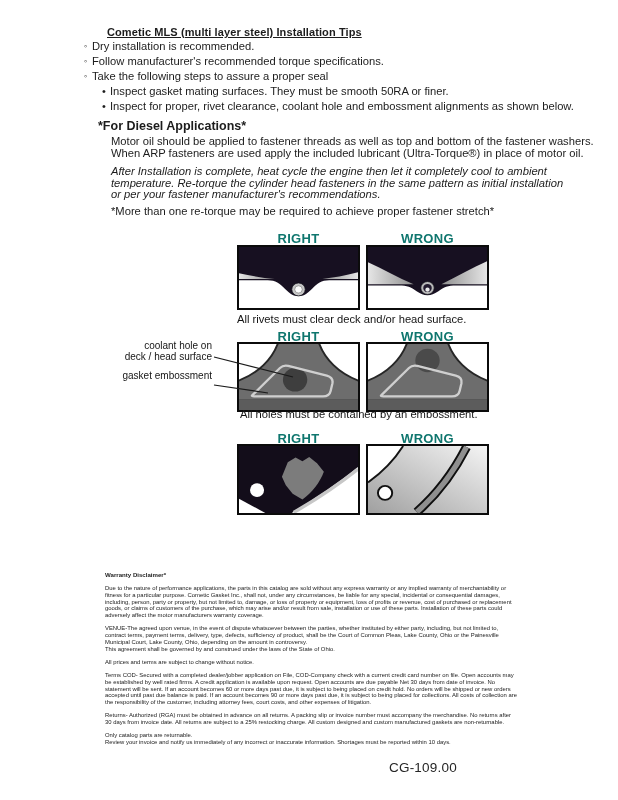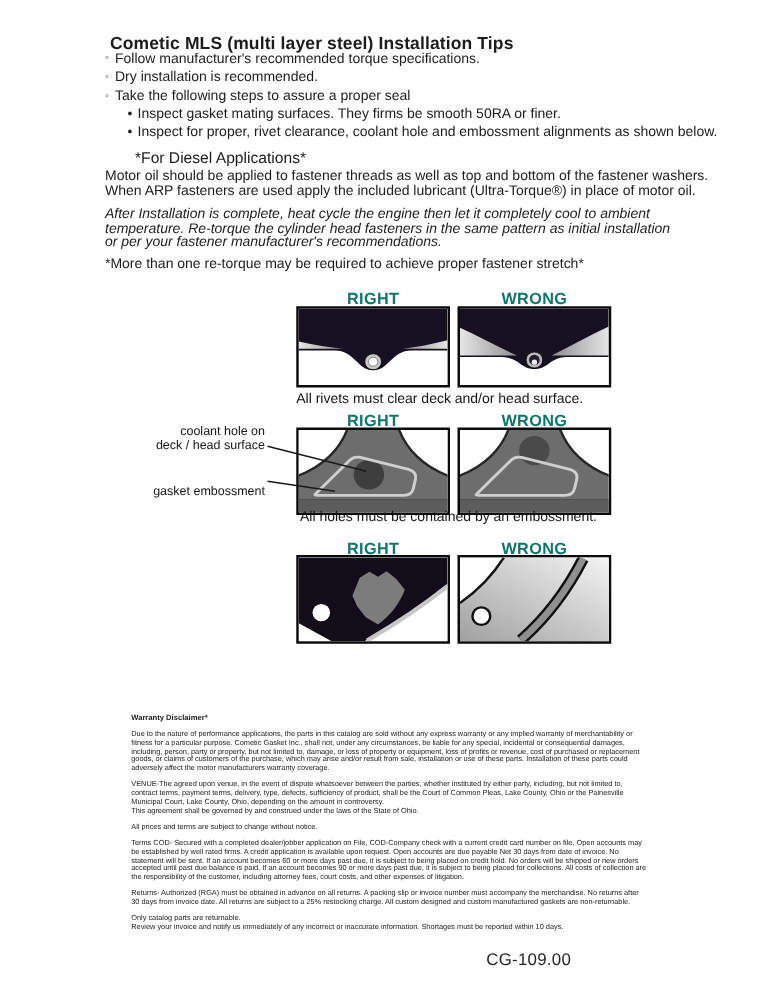--- a/index.html
+++ b/index.html
@@ -1,62 +1,62 @@
 <!DOCTYPE html>
 <html><head>
 <meta charset="utf-8">
 <style>
   html,body{margin:0;padding:0;background:#ffffff;}
   .page{position:relative;width:618px;height:800px;background:#ffffff;
         font-family:"Liberation Sans",sans-serif;color:#1c1c1c;overflow:hidden;}
 
-  .page-title{position:absolute;left:88px;top:26px;font-size:14px;font-weight:bold;
-              letter-spacing:.1px;white-space:nowrap;}
+  .page-title{position:absolute;left:107px;top:26px;font-size:11px;font-weight:bold;
+              text-decoration:underline;letter-spacing:.1px;white-space:nowrap;}
 
   .bullets{position:absolute;left:84px;top:39px;font-size:11.2px;}
   .b{height:15px;line-height:15px;white-space:nowrap;}
   .b .m{display:inline-block;width:8px;font-size:9px;vertical-align:1px;}
   .b.sub{padding-left:18px;}
   .b.sub .m2{display:inline-block;width:8px;font-size:11px;}
 
-  .diesel-heading{position:absolute;left:108px;top:119px;font-size:12.5px;font-weight:normal;white-space:nowrap;}
-  .para{position:absolute;left:84px;font-size:11.2px;line-height:11.7px;white-space:pre-line;}
+  .diesel-heading{position:absolute;left:98px;top:119px;font-size:12.5px;font-weight:bold;white-space:nowrap;}
+  .para{position:absolute;left:111px;font-size:11.2px;line-height:11.7px;white-space:pre-line;}
   .para1{top:136px;}
   .para2{top:166px;font-style:italic;}
   .note{top:206px;}
 
   .rw-label{position:absolute;width:123px;text-align:center;font-size:13px;font-weight:bold;
             letter-spacing:.3px;color:#0f766e;}
   .diag{position:absolute;border:2px solid #0b0b0b;background:#fff;line-height:0;}
   .caption{position:absolute;font-size:11.2px;line-height:12.6px;color:#141414;white-space:pre-line;}
 
   .anno{position:absolute;font-size:10px;line-height:11px;text-align:right;color:#161616;white-space:pre-line;}
   .anno-coolant{left:96px;top:340px;width:116px;}
-  .anno-emboss{left:96px;top:388px;width:116px;}
+  .anno-emboss{left:96px;top:370px;width:116px;}
 
   .leaders{position:absolute;left:0;top:0;width:618px;height:800px;pointer-events:none;}
 
   .disclaimer{position:absolute;left:105px;top:572px;width:414px;font-size:5.9px;line-height:6.85px;color:#222;}
   .disclaimer h3{margin:0 0 6px 0;font-size:6.1px;font-weight:bold;}
   .disclaimer p{margin:0 0 6.2px 0;white-space:pre-line;}
 
   .footer-code{position:absolute;left:389px;top:760px;font-size:13.5px;color:#262626;letter-spacing:.2px;}
 </style>
 </head>
 <body>
 
 <div class="page">
 
   <div class="page-title">Cometic MLS (multi layer steel) Installation Tips</div>
 
   <div class="bullets">
+    <div class="b"><span class="m">◦</span><span>Dry installation is recommended.</span></div>
     <div class="b"><span class="m">◦</span><span>Follow manufacturer's recommended torque specifications.</span></div>
-    <div class="b"><span class="m">◦</span><span>Dry installation is recommended.</span></div>
     <div class="b"><span class="m">◦</span><span>Take the following steps to assure a proper seal</span></div>
-    <div class="b sub"><span class="m2">•</span><span>Inspect gasket mating surfaces.  They firms be smooth 50RA or finer.</span></div>
+    <div class="b sub"><span class="m2">•</span><span>Inspect gasket mating surfaces.  They must be smooth 50RA or finer.</span></div>
     <div class="b sub"><span class="m2">•</span><span>Inspect for proper, rivet clearance, coolant hole and embossment alignments as shown below.</span></div>
   </div>
 
   <div class="diesel-heading">*For Diesel Applications*</div>
   <div class="para para1">Motor oil should be applied to fastener threads as well as top and bottom of the fastener washers.
 When ARP fasteners are used apply the included lubricant (Ultra-Torque®) in place of motor oil.</div>
   <div class="para para2">After Installation is complete, heat cycle the engine then let it completely cool to ambient
 temperature. Re-torque the cylinder head fasteners in the same pattern as initial installation
 or per your fastener manufacturer's recommendations.</div>
   <div class="para note">*More than one re-torque may be required to achieve proper fastener stretch*</div>

